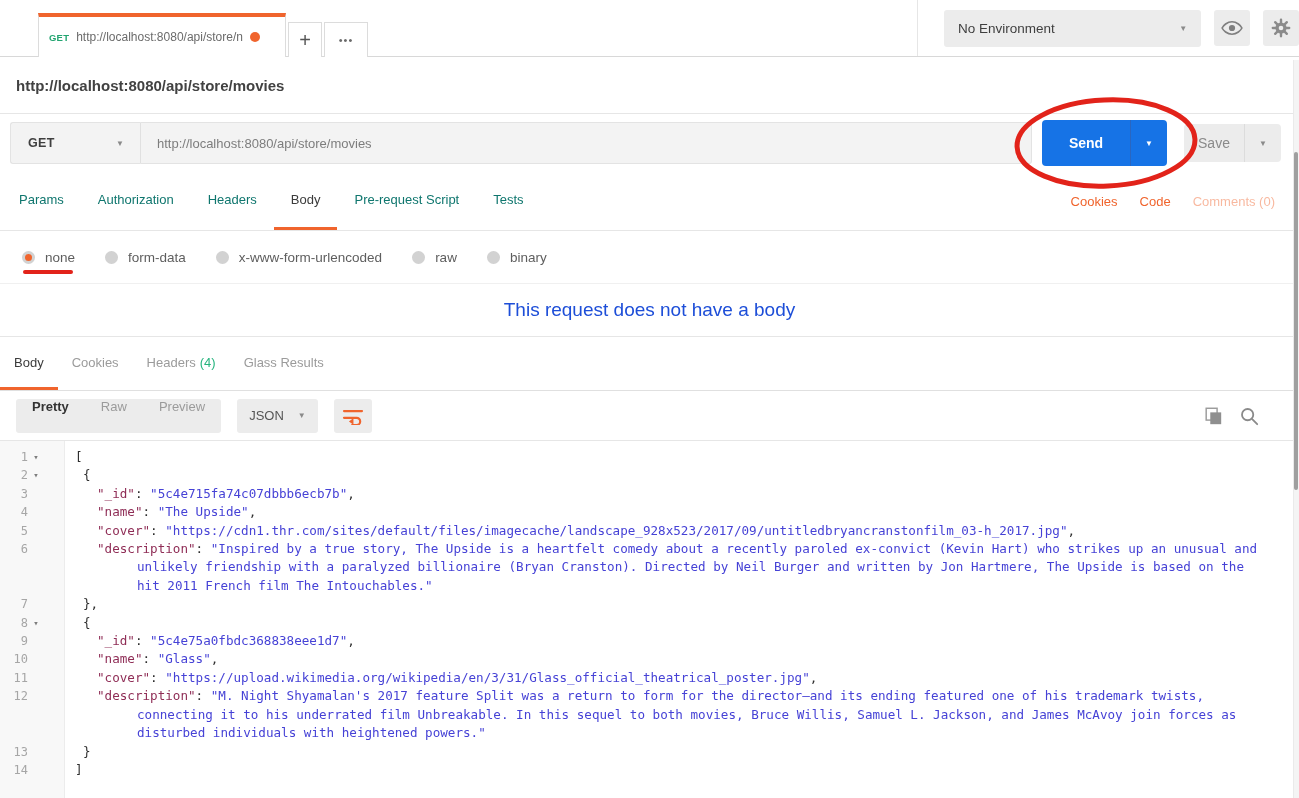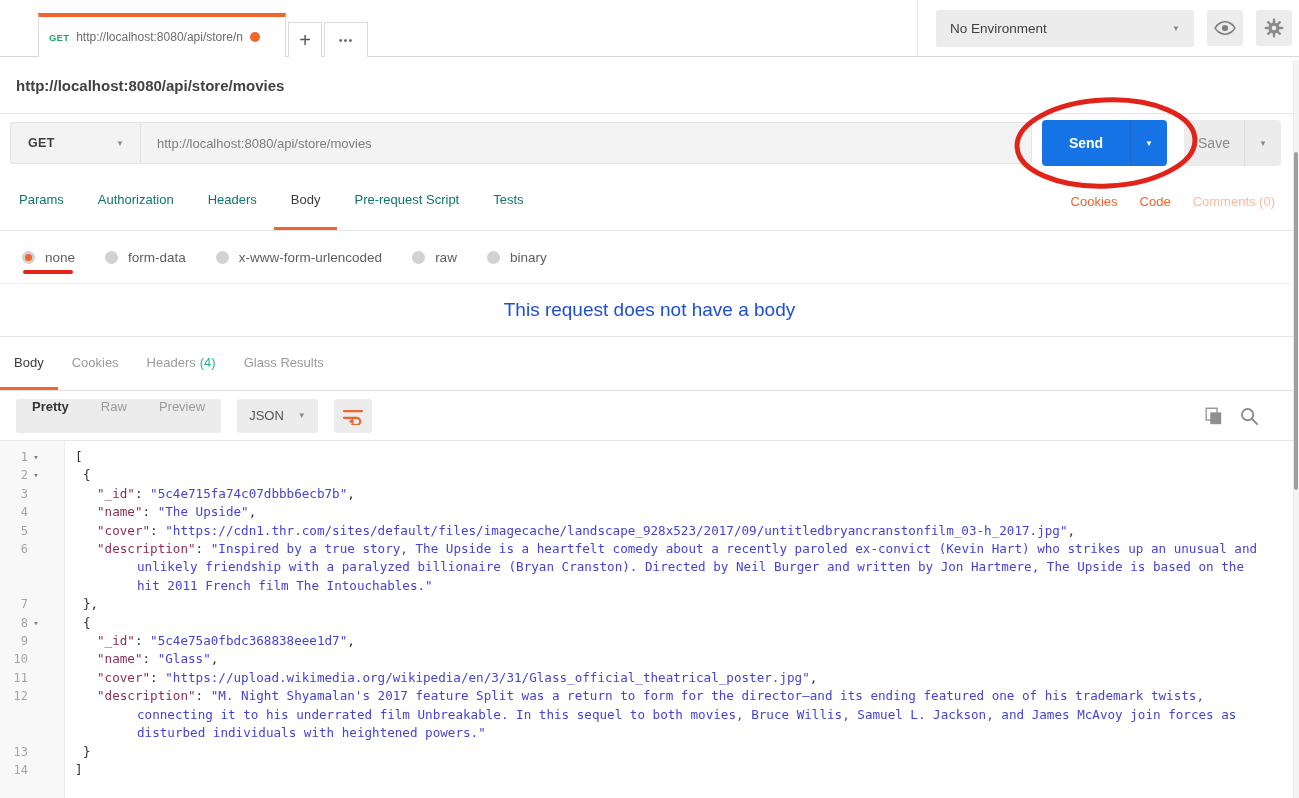--- a/index.html
+++ b/index.html
@@ -31,21 +31,21 @@
   .req-tab { width:248px; height:44px; background:#fff; border:1px solid #dcdcdc; border-bottom:none;
              border-top:4px solid #f0642d; display:flex; align-items:center; padding:0 10px; gap:7px; }
   .req-tab .m { color:#23a571; font-size:9.5px; font-weight:700; letter-spacing:.2px; }
   .req-tab .u { color:#6b6b6b; font-size:12px; white-space:nowrap; overflow:hidden; }
   .dot { width:10px; height:10px; border-radius:50%; background:#f0642d; flex:none; }
   .mini-tab { height:35px; background:#fff; border:1px solid #dcdcdc; border-bottom:none;
               display:flex; align-items:center; justify-content:center; color:#555; margin-left:2px; }
   .plus-tab { width:34px; font-size:20px; font-weight:300; }
   .dots-tab { width:44px; font-size:11px; letter-spacing:1px; color:#6b6b6b; }
   .env-zone { position:absolute; right:0; top:0; height:56px; width:382px; border-left:1px solid #e6e6e6;
-              display:flex; align-items:center; padding-left:18px; gap:13px; }
+              display:flex; align-items:center; padding-left:26px; gap:13px; }
   .env-select { width:258px; height:37px; background:#ececec; border-radius:3px; display:flex;
                 align-items:center; padding:0 14px; color:#3f3f3f; font-size:13.5px; cursor:pointer; }
   .env-select .caret { margin-left:auto; }
   .sq-btn { width:36px; height:36px; background:#ececec; border-radius:3px; display:flex;
             align-items:center; justify-content:center; cursor:pointer; }
   .caret { font-size:8px; color:#8a8a8a; }
 
   
   .page-title { font-size:15px; font-weight:600; color:#424242; }
 
@@ -57,21 +57,21 @@
   .method-box .caret { margin-left:auto; }
   .url-input { width:892px; height:42px; background:#f3f3f3; border:1px solid #e3e3e3; border-left:1px solid #e0e0e0;
                color:#7d7d7d; font-size:13px; padding:0 16px; font-family:"Liberation Sans",sans-serif;
                border-radius:0 3px 3px 0; }
   .send-btn { margin-left:10px; height:46px; display:flex; border-radius:4px; overflow:hidden; cursor:pointer; }
   .send-main { background:#1673e6; color:#fff; font-size:14px; font-weight:700; display:flex;
                align-items:center; justify-content:center; width:88px; }
   .send-caret { background:#1673e6; border-left:1px solid #2a66c0; width:37px; display:flex;
                 align-items:center; justify-content:center; }
   .send-caret .caret { color:#fff; }
-  .save-btn { margin-left:17px; height:46px; display:flex; border-radius:4px; overflow:hidden; cursor:pointer; }
+  .save-btn { margin-left:17px; height:38px; display:flex; border-radius:4px; overflow:hidden; cursor:pointer; }
   .save-main { background:#ececec; color:#8a8a8a; font-size:14px; display:flex; align-items:center;
                justify-content:center; width:60px; }
   .save-caret { background:#ececec; border-left:1px solid #dcdcdc; width:37px; display:flex;
                 align-items:center; justify-content:center; }
 
   
   .red-underline { position:absolute; left:23px; top:156px; width:50px; height:4px;
                    background:#e2231a; border-radius:2px; z-index:5; }
   .red-circle { position:absolute; left:1008px; top:94px; width:196px; height:98px; z-index:5; pointer-events:none; }
 

